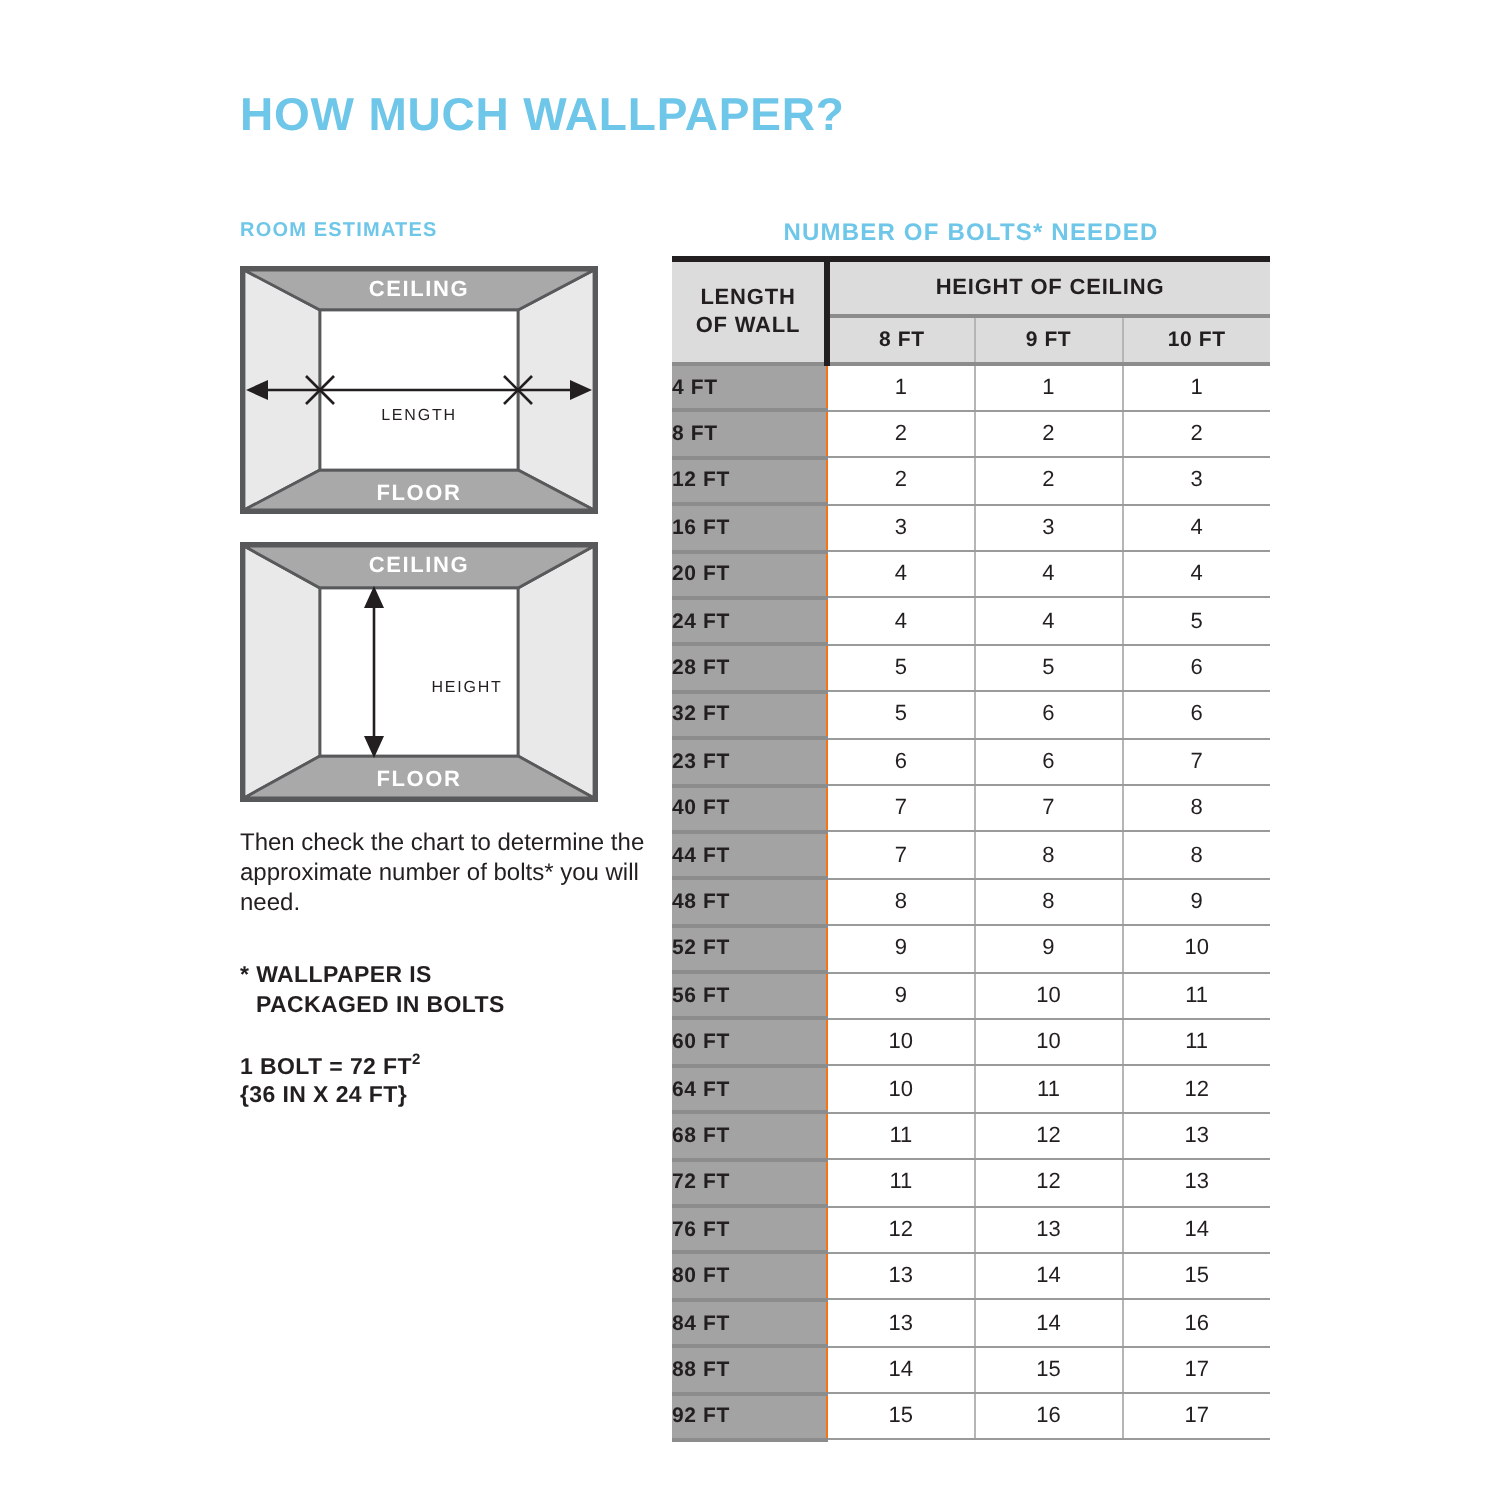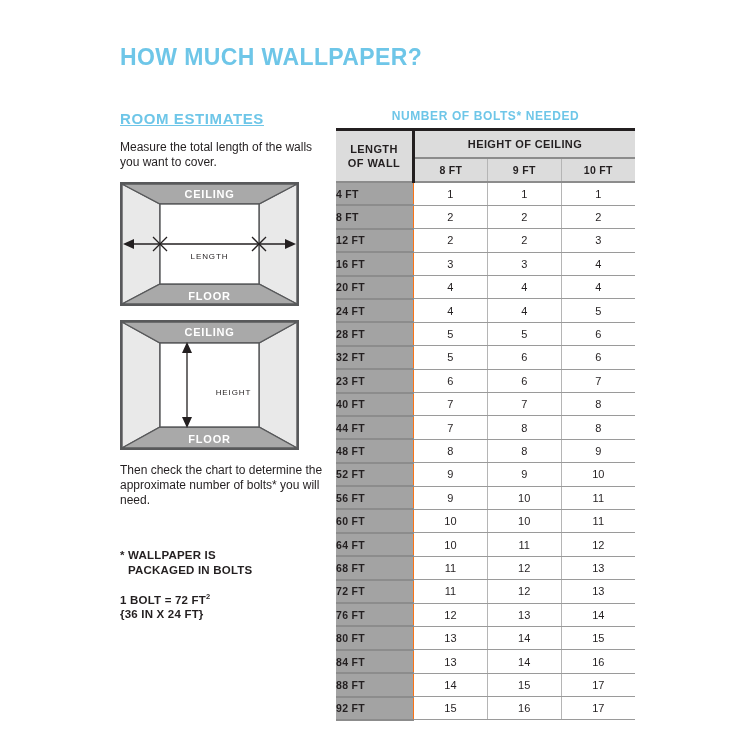--- a/index.html
+++ b/index.html
@@ -27,25 +27,24 @@
   }
 
   
   #left-col {
     position: absolute;
     left: 120px;
     top: 110px;
     width: 210px;
   }
   .section-heading {
-    font-size: 15px;
+    font-size: 10px;
     font-weight: bold;
     letter-spacing: 0.6px;
     color: #6ec6e8;
-    text-decoration: underline;
   }
   .body-text {
     font-size: 12px;
     line-height: 15px;
     color: #231f20;
   }
   .body-text.gap-top { margin-top: 13px; }
 
   
   .room-diagram {
@@ -73,21 +72,21 @@
     font-size: 8px;
     letter-spacing: 0.9px;
     color: #231f20;
     text-align: center;
     width: 100%;
     left: 0;
   }
 
   
   #footnote {
-    margin-top: 40px;
+    margin-top: 22px;
     font-size: 11.5px;
     font-weight: bold;
     line-height: 14.5px;
     color: #231f20;
     letter-spacing: 0.2px;
   }
   #footnote .indent { padding-left: 8px; display: block; }
   #footnote .spacer { height: 13px; }
   #footnote sup { font-size: 7.5px; vertical-align: super; }
 
@@ -182,21 +181,20 @@
 </style>
 </head>
 <body>
 
 <div id="main-title">HOW MUCH WALLPAPER?</div>
 
 <div id="left-col">
 
   <div class="section-heading">ROOM ESTIMATES</div>
 
-  <div class="body-text gap-top">Measure the total length of the walls you want to cover.</div>
 
   <div id="diagram-length-wrap" class="room-diagram">
     <svg width="179" height="124" viewBox="0 0 179 124">
 
       <rect x="1" y="1" width="177" height="122" fill="#ffffff" stroke="#58595b" stroke-width="2"></rect>
 
       <polygon points="2,2 40,22 40,102 2,122" fill="#e9e9e9" stroke="#58595b" stroke-width="1.4"></polygon>
 
       <polygon points="177,2 139,22 139,102 177,122" fill="#e9e9e9" stroke="#58595b" stroke-width="1.4"></polygon>
 

